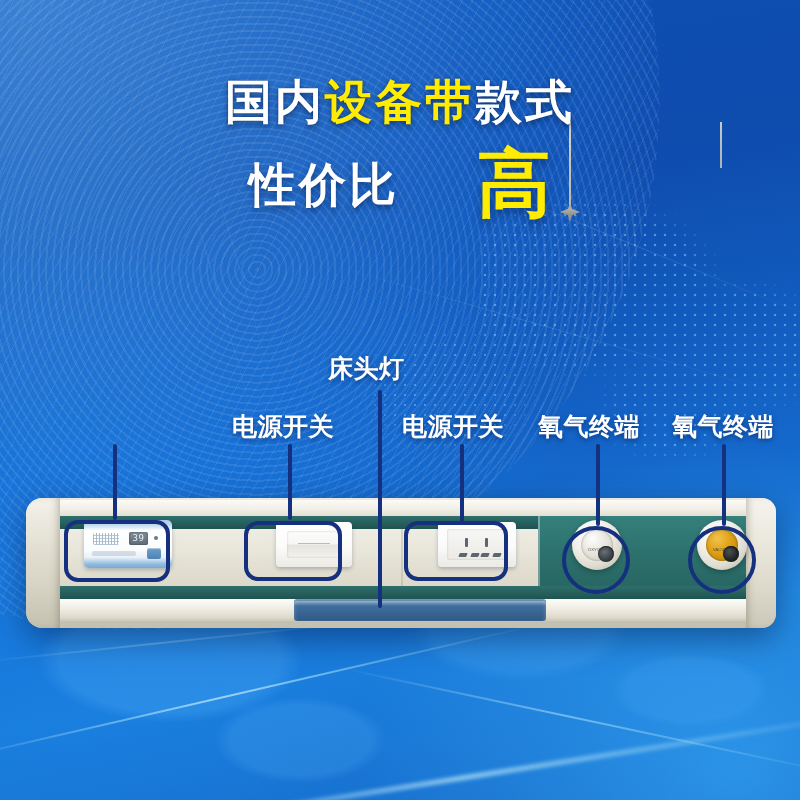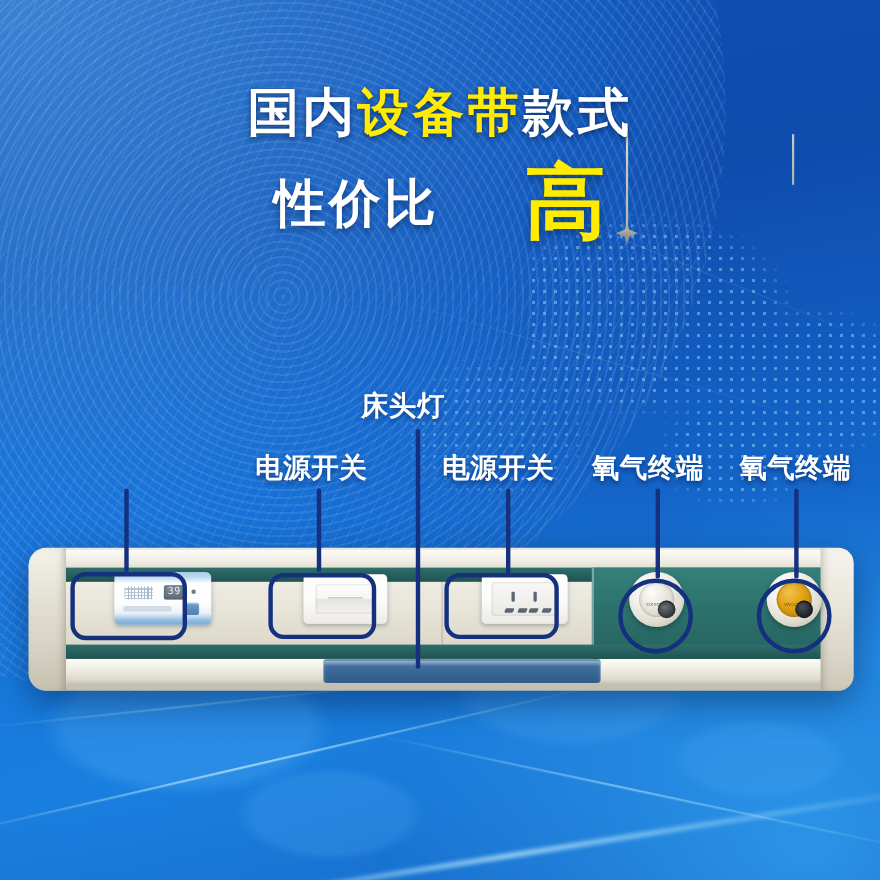--- a/index.html
+++ b/index.html
@@ -183,21 +183,21 @@
   }
   .railTint:after{
     content:"";position:absolute;left:0;right:0;top:2px;height:5px;border-radius:3px;
     background:linear-gradient(180deg, rgba(255,255,255,.35), rgba(255,255,255,0));
   }
 
   
   .comp{position:absolute;z-index:6;}
 
   
-  .intercom{left:58px;top:22px;width:88px;height:48px;margin-left:20px;}
+  .intercom{left:58px;top:22px;width:88px;height:48px;}
   .icBody{
     position:absolute;inset:0;border-radius:5px;
     background:linear-gradient(180deg,#a9cbe8 0%,#bcd9ef 10%,#ffffff 22%,#fbfcfe 62%,#e9f1f8 78%,#8fbade 92%,#79aad4 100%);
     box-shadow:0 2px 4px rgba(40,60,90,.3);
   }
   .icSpeaker{
     position:absolute;left:9px;top:13px;width:26px;height:12px;
     background:repeating-linear-gradient(90deg,#9ab0c4 0 1px,rgba(0,0,0,0) 1px 3px),
                repeating-linear-gradient(0deg,#aebfd0 0 1px,rgba(0,0,0,0) 1px 3px);
     opacity:.85;border-radius:2px;

